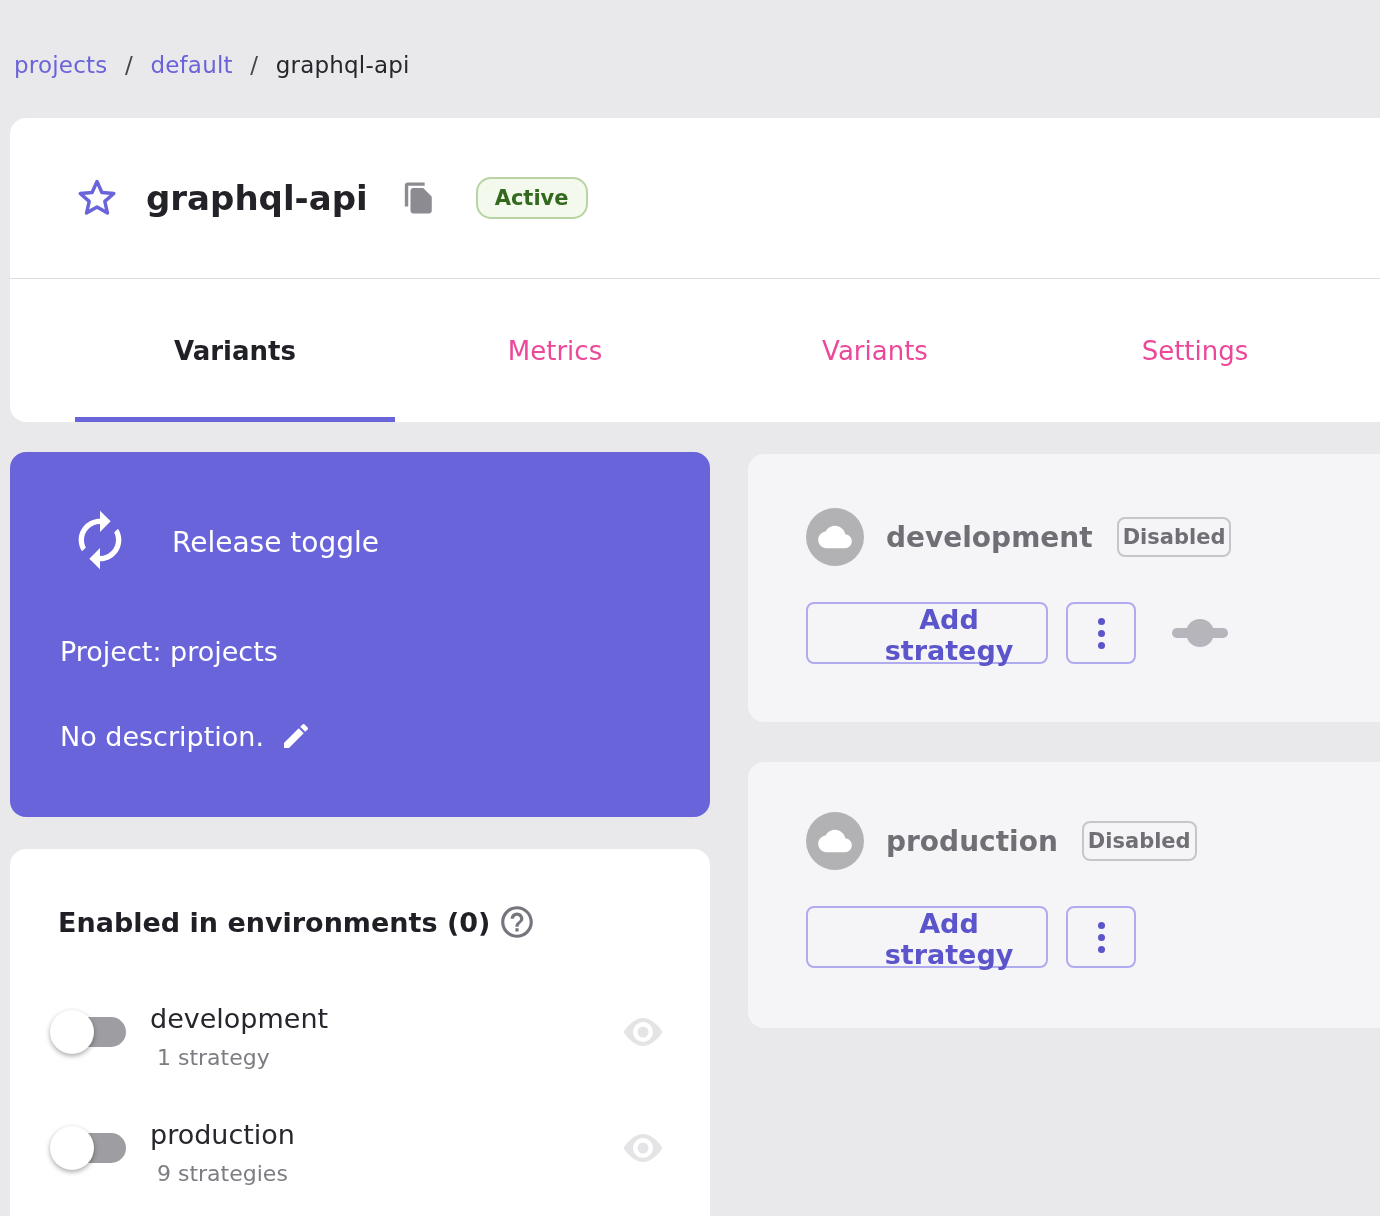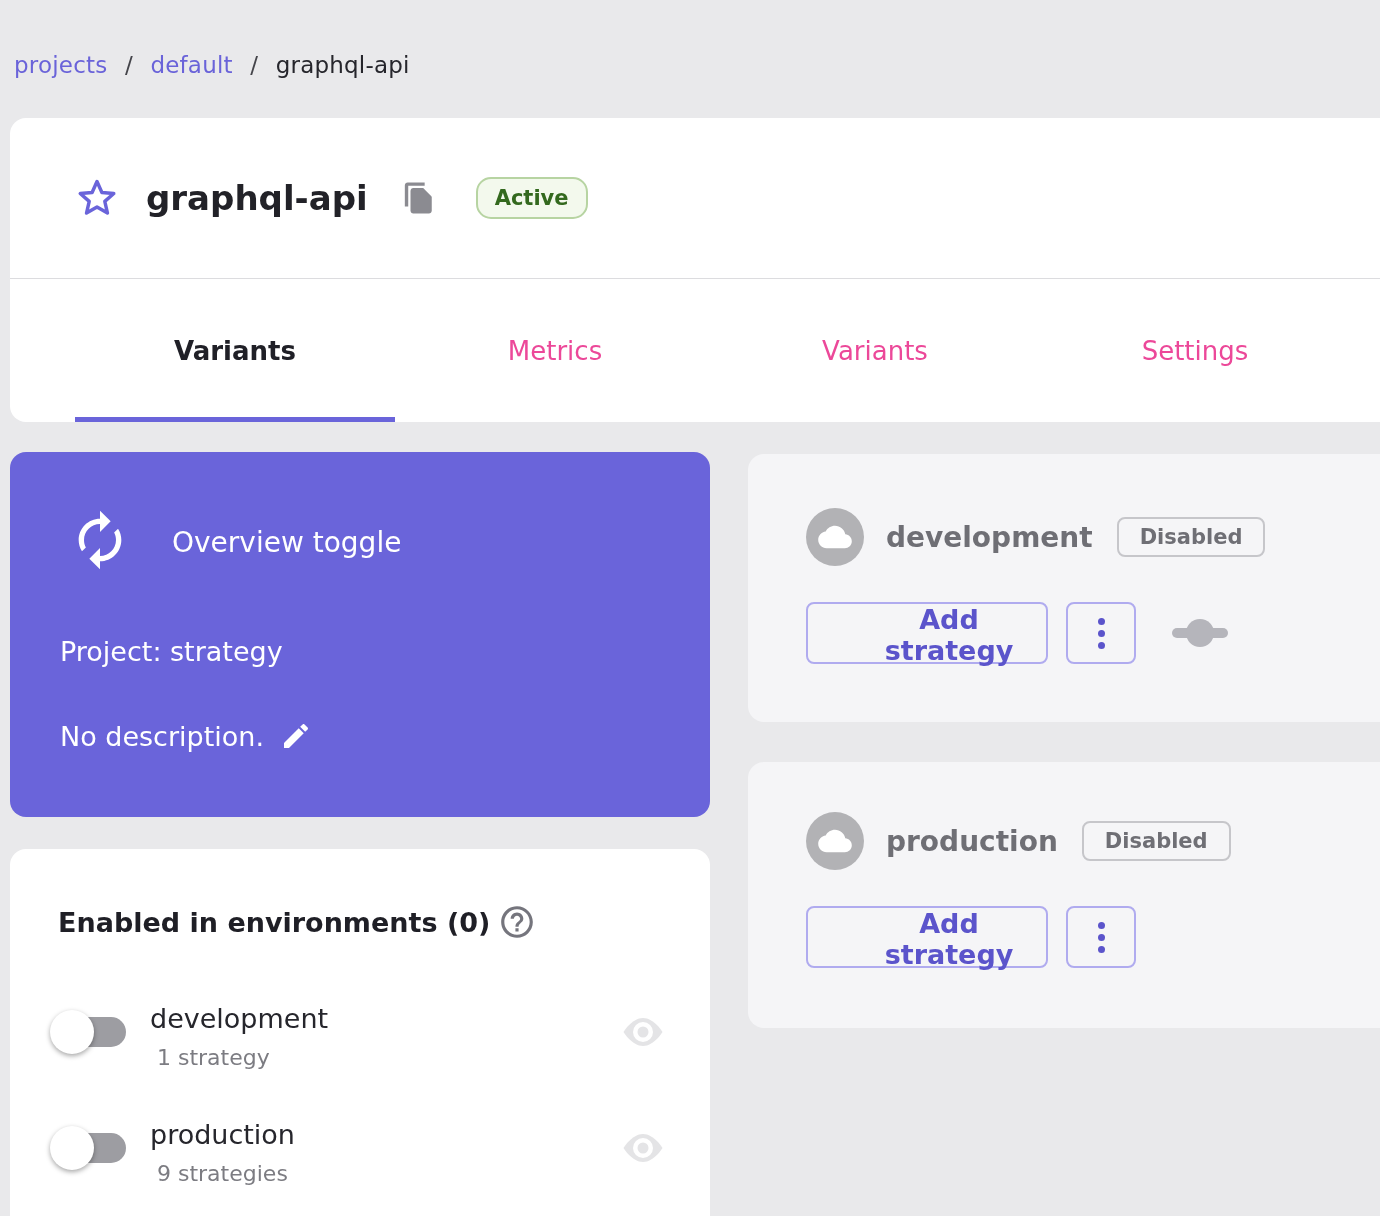--- a/index.html
+++ b/index.html
@@ -59,21 +59,21 @@
   .eye-btn { position:absolute; left:570px; top:22px; cursor:pointer; display:flex; }
 
   
   .env-card { position:absolute; left:748px; width:652px; background:#f5f5f7; border-radius:16px; }
   .env-card.c1 { top:432px; height:268px; }
   .env-card.c2 { top:740px; height:266px; }
   .env-head { position:absolute; left:58px; display:flex; align-items:center; gap:22px; }
   .c1 .env-head { top:54px; } .c2 .env-head { top:50px; }
   .avatar { width:58px; height:58px; border-radius:50%; background:#b2b2b5; display:flex; align-items:center; justify-content:center; }
   .env-name { font-size:28px; font-weight:bold; color:#6f6f75; }
-  .disabled-chip { margin-left:2px; padding:6px 21px; border:2px solid #c6c6ca; border-radius:8px;
+  .disabled-chip { margin-left:2px; padding:6px 4px; border:2px solid #c6c6ca; border-radius:8px;
     color:#6f6f75; font-size:21px; font-weight:bold; background:transparent; }
   .env-actions { position:absolute; left:58px; display:flex; align-items:center; gap:18px; }
   .c1 .env-actions { top:148px; } .c2 .env-actions { top:144px; }
   .add-strategy { width:242px; height:62px; border:2px solid #b0abef; border-radius:8px; background:transparent;
     color:#5b54cb; font-size:27px; font-weight:bold; font-family:inherit; cursor:pointer;padding-left:44px; }
   .kebab { width:70px; height:62px; border:2px solid #b0abef; border-radius:8px; background:transparent;
     display:flex; flex-direction:column; align-items:center; justify-content:center; gap:5px; cursor:pointer; }
   .kebab i { width:7px; height:7px; border-radius:50%; background:#5b54cb; }
   .mini-toggle { margin-left:18px; display:flex; cursor:pointer; }
 </style>
@@ -116,22 +116,22 @@
       <div class="tab-underline"></div>
     </div>
   </section>
 
   <section class="toggle-card">
     <span class="sync-icon">
       <svg viewBox="0 0 24 24" width="64" height="64">
         <path fill="#ffffff" d="M12 6v3l4-4-4-4v3c-4.42 0-8 3.58-8 8 0 1.57.46 3.03 1.24 4.26L6.7 14.8c-.45-.83-.7-1.79-.7-2.8 0-3.31 2.69-6 6-6zm6.76 1.74L17.3 9.2c.44.84.7 1.79.7 2.8 0 3.31-2.69 6-6 6v-3l-4 4 4 4v-3c4.42 0 8-3.58 8-8 0-1.57-.46-3.03-1.24-4.26z"></path>
       </svg>
     </span>
-    <div class="toggle-type">Overview toggle</div>
-    <div class="toggle-project">Project: strategy</div>
+    <div class="toggle-type">Release toggle</div>
+    <div class="toggle-project">Project: projects</div>
     <div class="toggle-desc-row">
       <span class="toggle-desc">No description.</span>
       <span class="edit-btn">
         <svg viewBox="0 0 24 24" width="32" height="32">
           <path fill="#ffffff" d="M3 17.25V21h3.75L17.81 9.94l-3.75-3.75L3 17.25zM20.71 7.04c.39-.39.39-1.02 0-1.41l-2.34-2.34c-.39-.39-1.02-.39-1.41 0l-1.83 1.83 3.75 3.75 1.83-1.83z"></path>
         </svg>
       </span>
     </div>
   </section>
 

